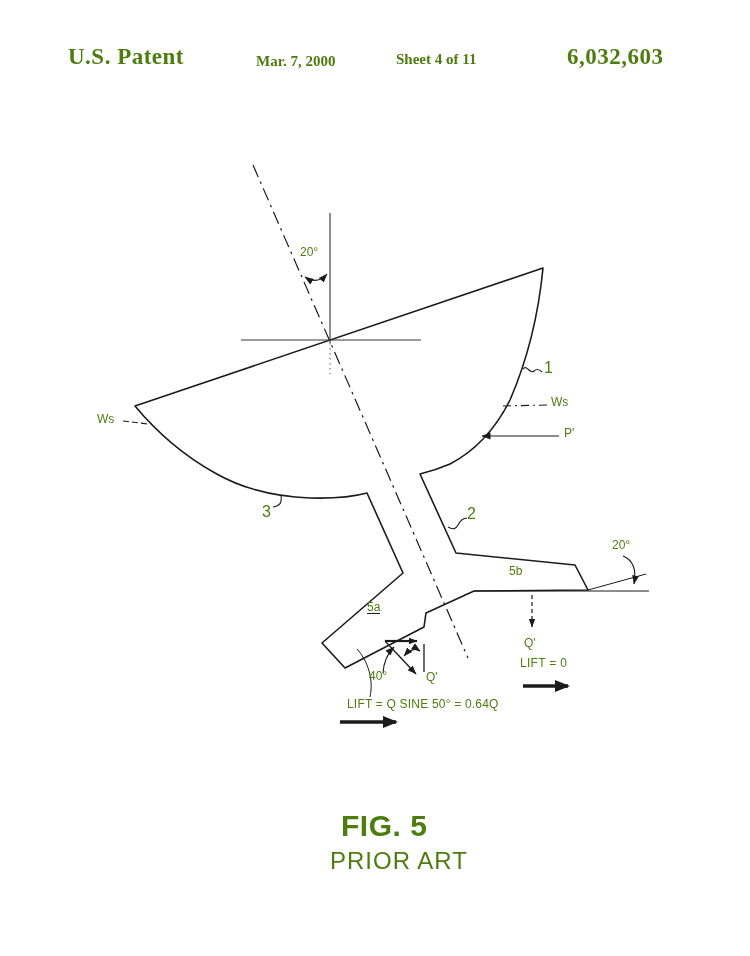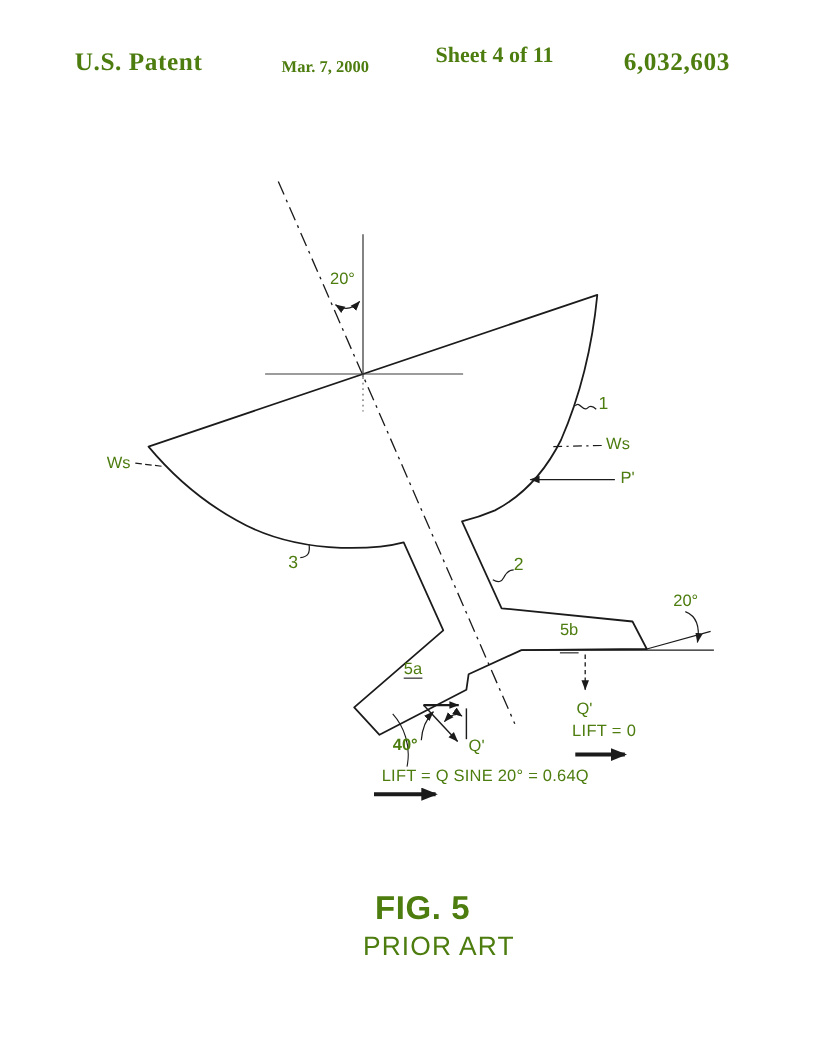--- a/index.html
+++ b/index.html
@@ -4,37 +4,37 @@
 <style>
   html,body{margin:0;padding:0;background:#e8e8e8;}
   #page{
     position:relative;width:750px;height:956px;background:#ffffff;
     font-family:"Liberation Sans",sans-serif;color:#4d7c0f;overflow:hidden;
   }
   
   .hdr{position:absolute;font-family:"Liberation Serif",serif;font-weight:bold;white-space:nowrap;}
   .hdr-title{left:68px;top:44px;font-size:23px;letter-spacing:0.5px;}
   .hdr-date{left:256px;top:53px;font-size:15px;text-align:center;}
-  .hdr-sheet{left:396px;top:39px;font-size:20px;}
+  .hdr-sheet{left:396px;top:51px;font-size:15px;}
   .hdr-num{left:567px;top:44px;font-size:23px;letter-spacing:0.5px;}
   
   svg.draw{position:absolute;left:0;top:0;}
   
-  .lbl{position:absolute;font-size:15px;line-height:1;white-space:nowrap;}
+  .lbl{position:absolute;font-size:12px;line-height:1;white-space:nowrap;}
   .lbl-ws-left{left:97px;top:413px;}
   .lbl-ws-right{left:551px;top:396px;}
   .lbl-p{left:564px;top:427px;}
   .lbl-1{left:544px;top:360px;font-size:16px;}
   .lbl-2{left:467px;top:506px;font-size:16px;}
   .lbl-3{left:262px;top:504px;font-size:16px;}
   .lbl-5a{left:367px;top:601px;border-bottom:1.5px solid #1b1b1b;padding-bottom:0;}
   .lbl-5b{left:509px;top:565px;border-bottom:1.5px solid #1b1b1b;padding-bottom:13px;}
   .lbl-20top{left:300px;top:246px;}
   .lbl-20right{left:612px;top:539px;}
-  .lbl-40{left:357px;top:670px;font-weight:bold;}
+  .lbl-40{left:369px;top:670px;}
   .lbl-qleft{left:426px;top:671px;}
   .lbl-qright{left:524px;top:637px;}
   .lbl-lift0{left:520px;top:657px;letter-spacing:0.3px;}
   .lbl-liftf{left:347px;top:698px;letter-spacing:0.2px;}
   
   .cap{position:absolute;white-space:nowrap;}
   .cap-fig{left:341px;top:809px;font-size:30px;font-weight:600;letter-spacing:0.5px;text-align:center;}
   .cap-sub{left:330px;top:847px;font-size:24px;font-weight:500;letter-spacing:1px;}
 </style>
 </head>
@@ -107,18 +107,18 @@
   <span class="lbl lbl-2">2</span>
   <span class="lbl lbl-3">3</span>
   <span class="lbl lbl-5a">5a</span>
   <span class="lbl lbl-5b">5b</span>
   <span class="lbl lbl-20top">20°</span>
   <span class="lbl lbl-20right">20°</span>
   <span class="lbl lbl-40">40°</span>
   <span class="lbl lbl-qleft">Q'</span>
   <span class="lbl lbl-qright">Q'</span>
   <span class="lbl lbl-lift0">LIFT = 0</span>
-  <span class="lbl lbl-liftf">LIFT = Q SINE 20° = 0.64Q</span>
+  <span class="lbl lbl-liftf">LIFT = Q SINE 50° = 0.64Q</span>
 
   <span class="cap cap-fig">FIG. 5</span>
   <span class="cap cap-sub">PRIOR ART</span>
 
 </div>
 
 </body></html>

